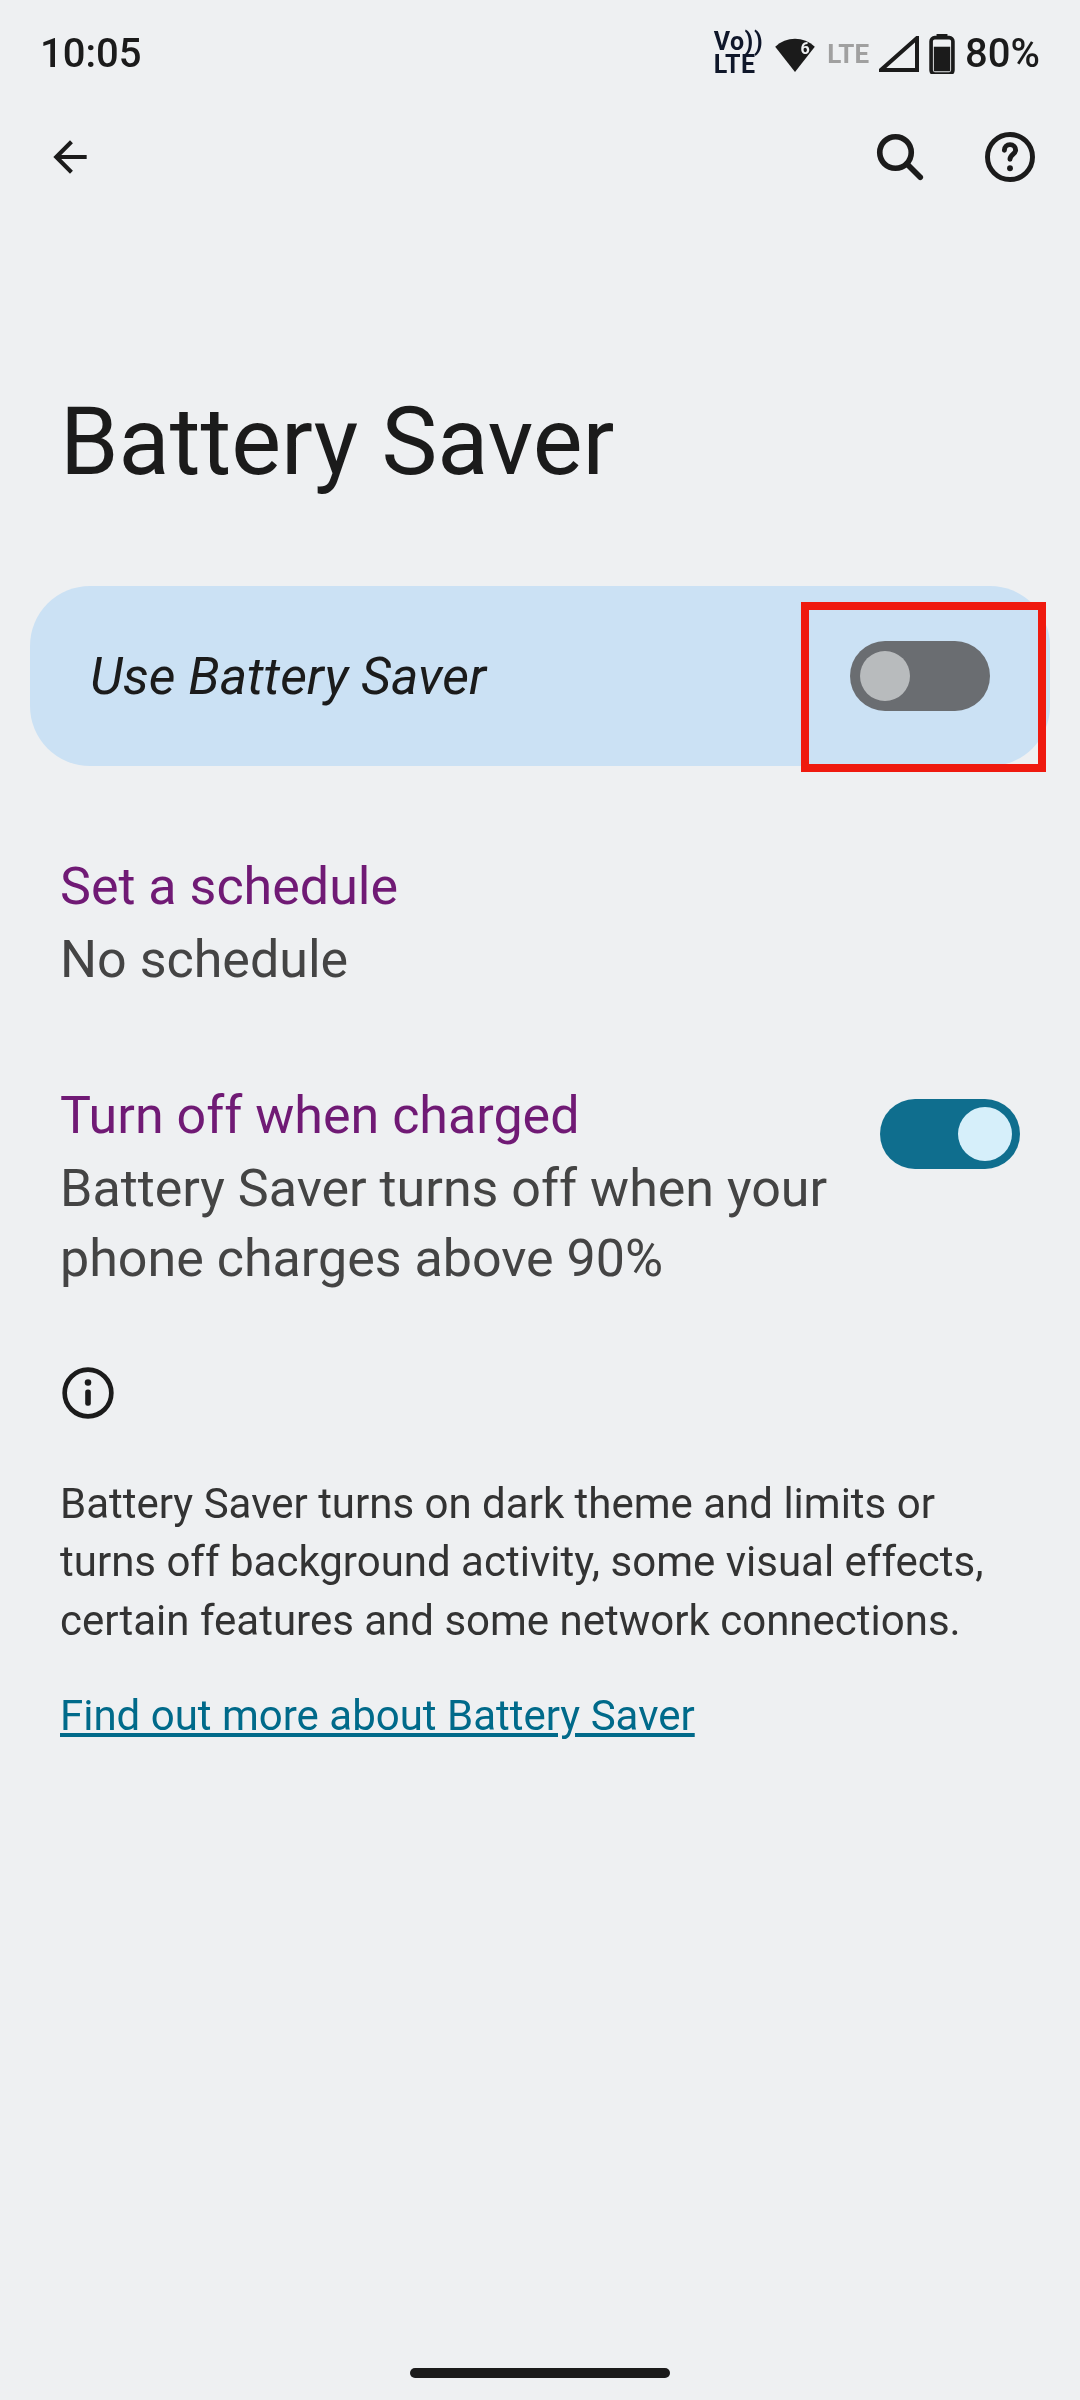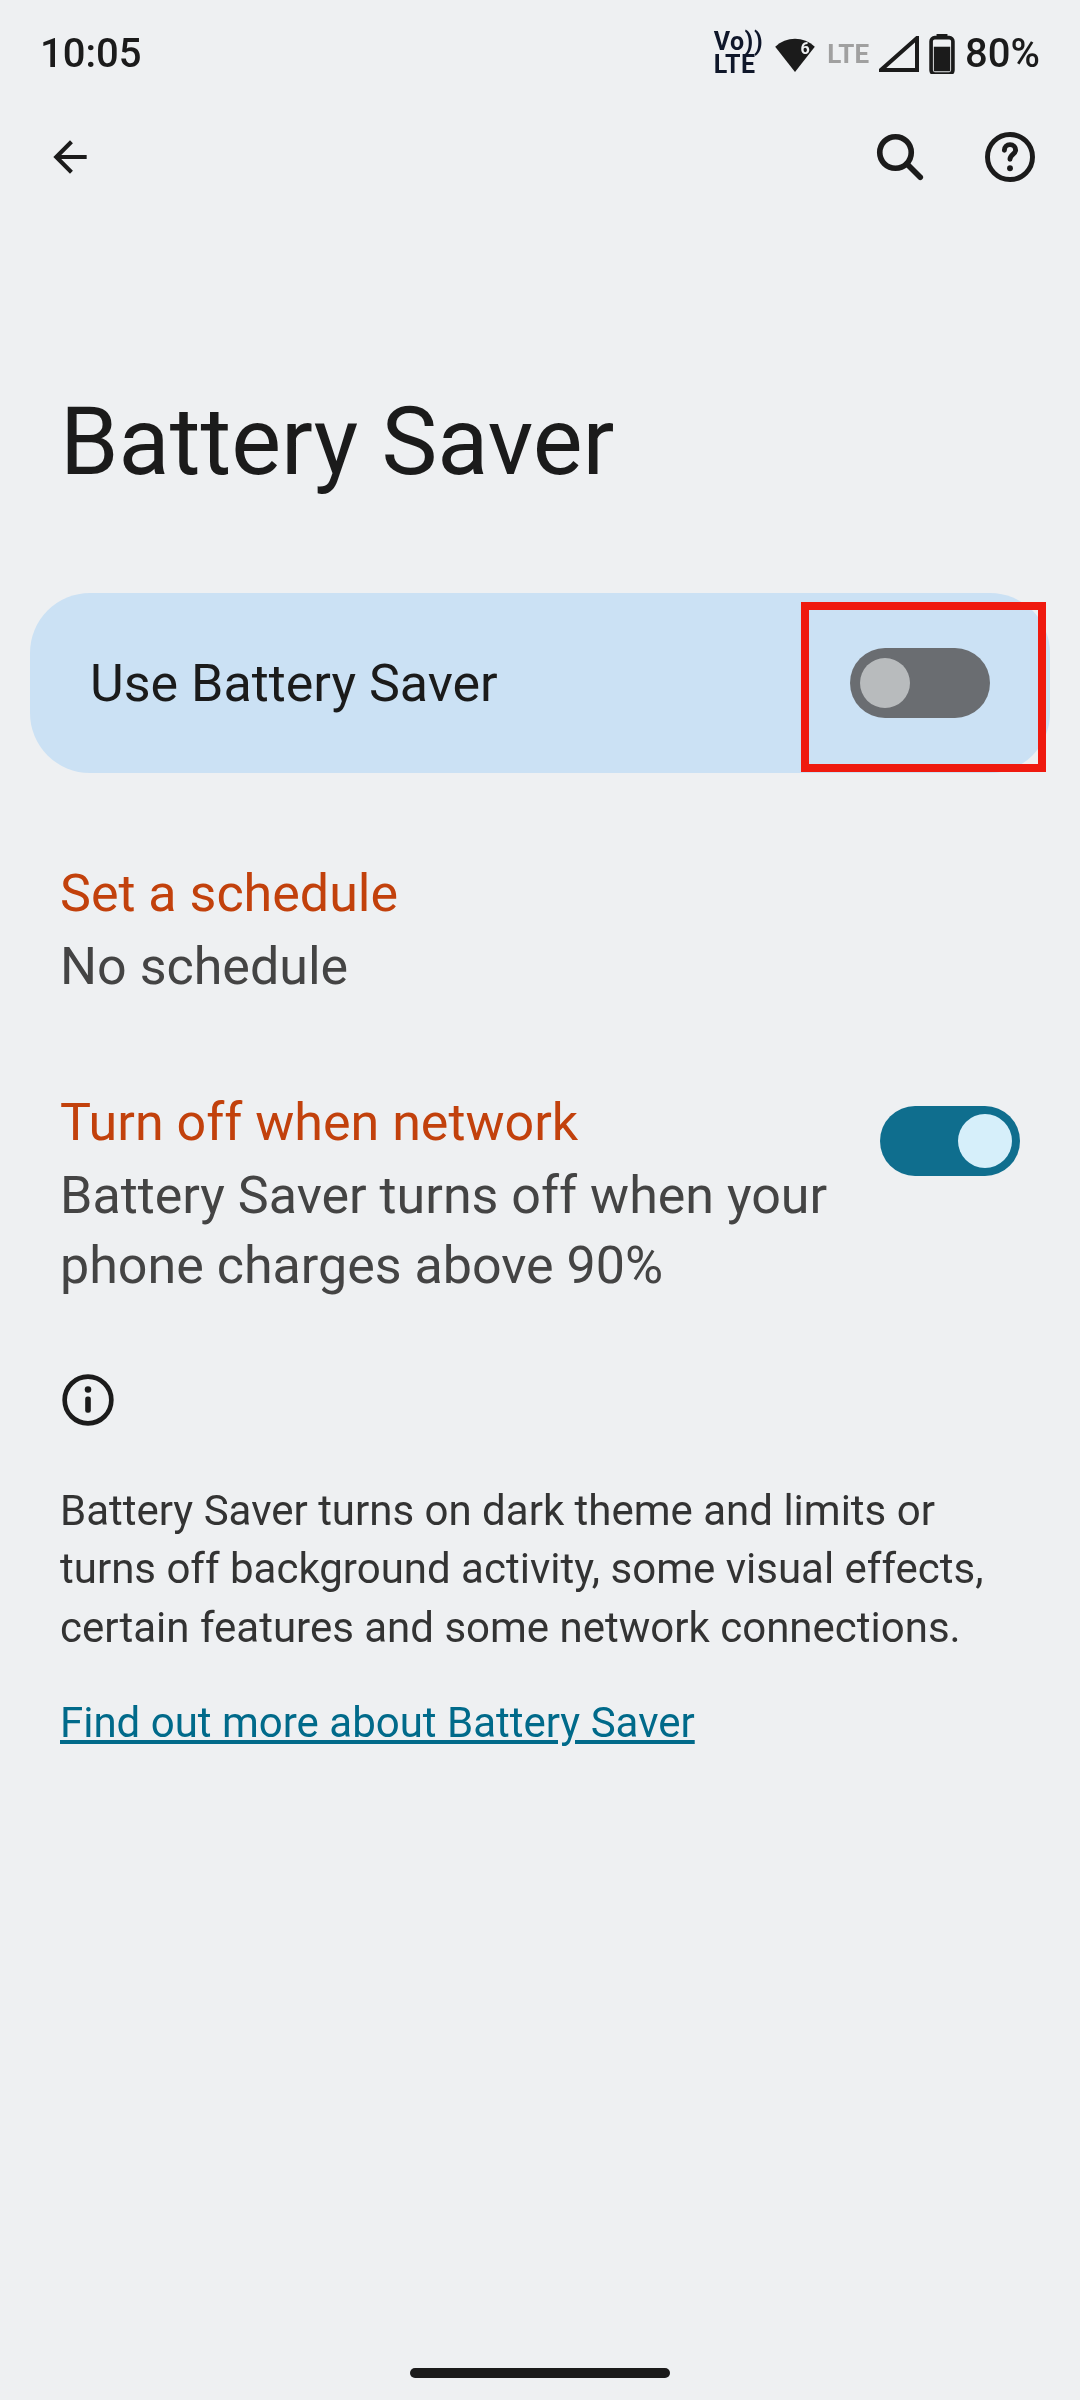--- a/index.html
+++ b/index.html
@@ -54,25 +54,26 @@
     font-size: 94px;
     font-weight: 400;
     padding: 180px 32px 80px 60px;
     color: #1b1b1b;
   }
 
   
   .card-row {
     background: #cbe1f4;
     border-radius: 60px;
-    margin: 16px 30px 60px 30px;
+    margin: 9px 30px 60px 30px;
     padding: 55px 60px 55px 60px;
     display: flex;
     align-items: center;
     justify-content: space-between;
+    font-style: italic;
   }
   .card-row .label {
     font-size: 52px;
     color: #1b1b1b;
   }
 
   
   .highlight-box {
     position: absolute;
     border: 8px solid #ef1a0f;
@@ -87,21 +88,21 @@
   .row {
     padding: 30px 60px 40px 60px;
     display: flex;
     align-items: flex-start;
     justify-content: space-between;
     gap: 30px;
   }
   .row .texts { flex: 1; }
   .row .title {
     font-size: 52px;
-    color: #c2410c;
+    color: #701a75;
     margin-bottom: 8px;
   }
   .row .subtitle {
     font-size: 52px;
     color: #444;
     line-height: 1.35;
   }
 
   
   .switch {
@@ -249,21 +250,21 @@
 <div class="row">
   <div class="texts">
     <div class="title">Set a schedule</div>
     <div class="subtitle">No schedule</div>
   </div>
 </div>
 
 
 <div class="row" style="padding-top:50px;">
   <div class="texts">
-    <div class="title">Turn off when network</div>
+    <div class="title">Turn off when charged</div>
     <div class="subtitle">Battery Saver turns off when your phone charges above 90%</div>
   </div>
   <div class="switch on">
     <div class="thumb"></div>
   </div>
 </div>
 
 
 <div class="info-icon">
   <svg width="56" height="56" viewBox="0 0 24 24">

